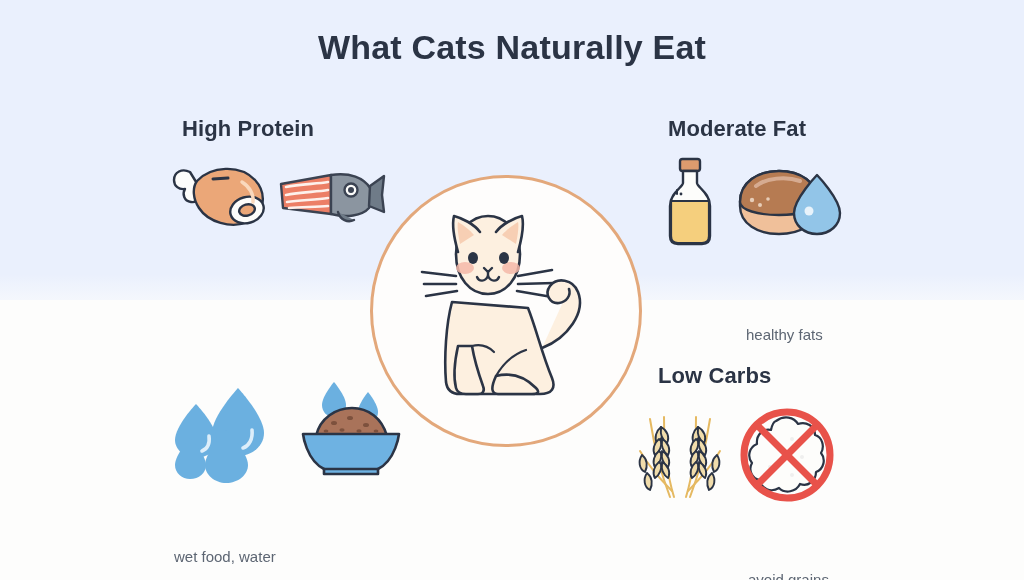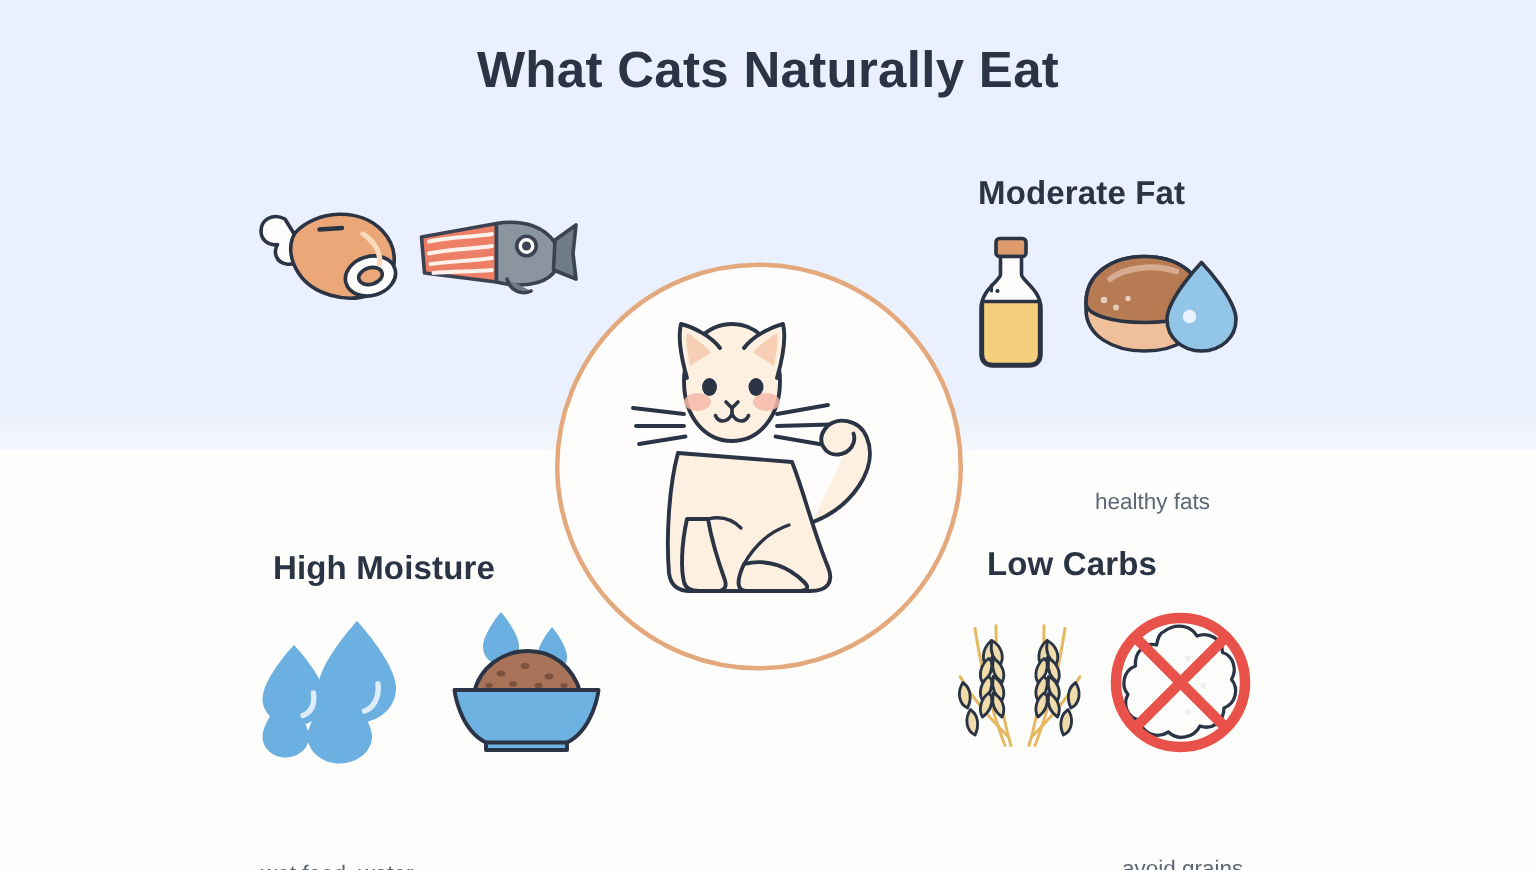--- a/index.html
+++ b/index.html
@@ -41,21 +41,21 @@
     letter-spacing:0.1px;
     white-space:nowrap;
   }
   .q-label {
     font-size:15px; color:#5d6673; white-space:nowrap;
   }
   .icons { position:relative; }
 
   
   #q-protein  { left:182px; top:116px; }
-  #q-fat      { left:652px; top:116px; }
+  #q-fat      { left:668px; top:116px; }
   #q-moisture { left:182px; top:366px; }
   #q-carbs    { left:658px; top:363px; }
 
   .center-circle {
     position:absolute;
     left:370px; top:175px;
     width:272px; height:272px;
     border-radius:50%;
     background:#fefdfc;
     border:3px solid #e3a87b;
@@ -68,20 +68,21 @@
 <body>
 
 <div class="canvas">
 
   <div class="bg-top"></div>
   <div class="bg-bottom"></div>
 
   <div class="title">What Cats Naturally Eat</div>
 
   <div class="quad" id="q-protein">
+    <div class="q-head">High Protein</div>
     <div class="icons" style="margin-top:18px; height:74px;">
 
       <span style="position:absolute; left:-14px; top:0;">
         <svg width="106" height="70" viewBox="0 0 106 70">
           <g stroke="#2b3445" stroke-width="2.4" stroke-linejoin="round" stroke-linecap="round">
             <path d="M22 12 C14 8 6 12 6 20 C6 26 11 30 17 29 C14 34 16 41 23 42 C30 43 35 37 33 30 Z" fill="#fdfdfb"></path>
             <path d="M29 21 C43 6 72 4 87 20 C100 34 96 55 80 62 C63 69 40 62 31 48 C25 39 24 28 29 21 Z" fill="#eba778"></path>
             <ellipse cx="79" cy="50" rx="17" ry="13" transform="rotate(-16 79 50)" fill="#fdfdfb"></ellipse>
             <ellipse cx="79" cy="50" rx="8" ry="5.5" transform="rotate(-16 79 50)" fill="#eba778"></ellipse>
             <path d="M45 19 L60 18" stroke-width="3"></path>
@@ -145,21 +146,20 @@
           <circle cx="75" cy="45" r="4.5" fill="#e8f3fb"></circle>
         </svg>
       </span>
     </div>
     <div style="position:relative; margin-top:92px; height:20px;">
       <span class="q-label" style="position:absolute; left:78px; top:0;text-align:center;">healthy fats</span>
     </div>
   </div>
 
   <div class="quad" id="q-moisture">
-    <div class="q-head">High Moisture</div>
     <div class="icons" style="margin-top:20px; height:84px;">
 
       <span style="position:absolute; left:-8px; top:0;">
         <svg width="104" height="86" viewBox="0 0 104 86">
           <g fill="#6bb0e0">
             <path d="M64 2 C64 2 90 30 90 47 C90 60 78 70 64 70 C50 70 38 60 38 47 C38 30 64 2 64 2 Z"></path>
             <path d="M22 18 C22 18 43 40 43 54 C43 64 33 72 22 72 C11 72 1 64 1 54 C1 40 22 18 22 18 Z"></path>
             <path d="M52 44 C52 44 74 66 74 79 C74 89 64 97 52 97 C41 97 31 89 31 79 C31 66 52 44 52 44 Z"></path>
             <path d="M16 52 C16 52 32 69 32 79 C32 87 25 93 16 93 C8 93 1 87 1 79 C1 69 16 52 16 52 Z"></path>
           </g>

